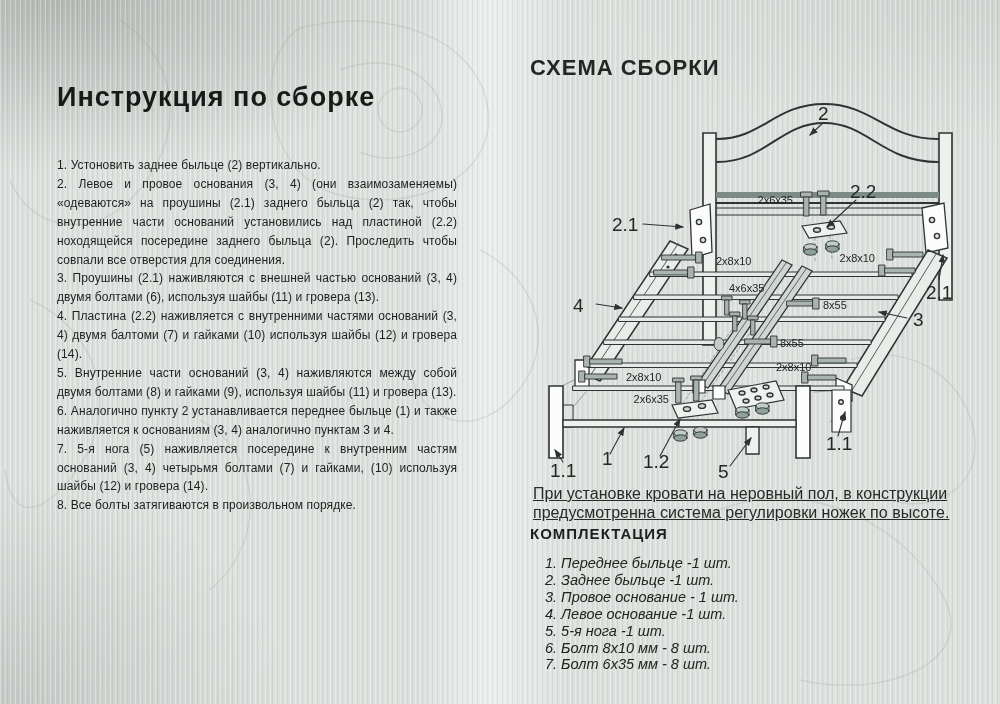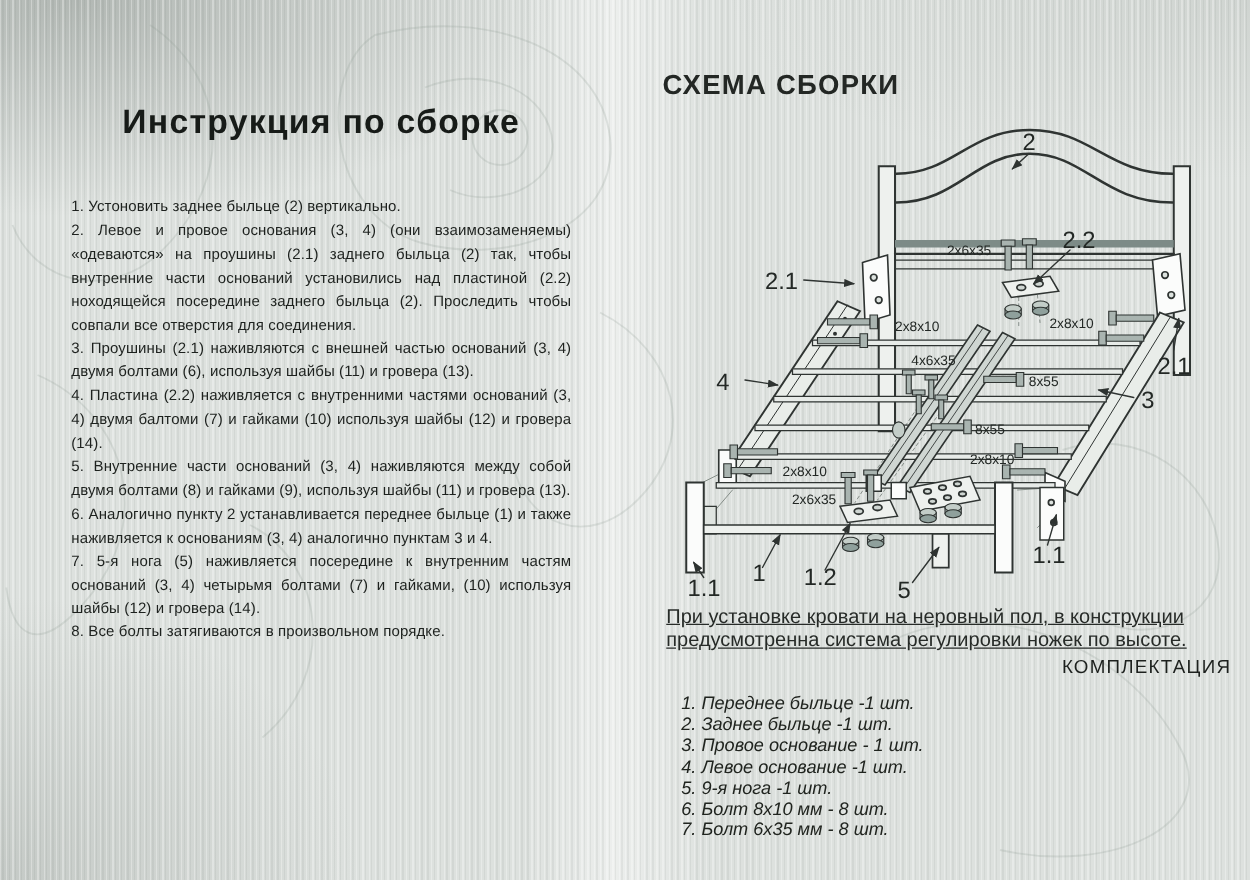--- a/index.html
+++ b/index.html
@@ -7,35 +7,35 @@
   .page{position:relative;width:1000px;height:704px;color:#20241f;
     background-color:#dde1de;
     background-image:
       repeating-linear-gradient(90deg, rgba(255,255,255,0.30) 0px, rgba(255,255,255,0.30) 1px, rgba(0,0,0,0) 1px, rgba(0,0,0,0) 2px, rgba(85,95,90,0.08) 2px, rgba(85,95,90,0.08) 3px, rgba(0,0,0,0) 3px, rgba(0,0,0,0) 5px),
       radial-gradient(ellipse 620px 280px at 6% 0%, rgba(98,107,101,0.35), rgba(98,107,101,0) 62%),
       radial-gradient(ellipse 480px 380px at 0% 100%, rgba(110,119,113,0.22), rgba(110,119,113,0) 60%),
       radial-gradient(ellipse 700px 240px at 100% 0%, rgba(140,148,141,0.16), rgba(140,148,141,0) 60%),
       linear-gradient(90deg, rgba(255,255,255,0) 42%, rgba(255,255,255,0.45) 49%, rgba(255,255,255,0) 57%);
   }
   .watermark{position:absolute;left:0;top:0;pointer-events:none;}
-  .left-col-title{position:absolute;left:57px;top:82px;width:400px;text-align:center;
+  .left-col-title{position:absolute;left:57px;top:82px;width:400px;text-align:left;
     font-size:27px;font-weight:bold;letter-spacing:1px;color:#171b18;}
   .steps{position:absolute;left:57px;top:156px;width:400px;font-size:12px;line-height:18.9px;
     text-align:justify;color:#1d211e;letter-spacing:0.1px;}
   .steps p{margin:0;}
   .diagram-title{position:absolute;left:530px;top:55px;width:470px;text-align:left;
     font-size:22px;font-weight:600;letter-spacing:1px;color:#23272400;color:#232724;}
   .bed-svg{position:absolute;left:530px;top:50px;}
   .bed-svg text{font-family:"Liberation Sans",sans-serif;fill:#23282549;fill:#232825;}
   .callout{font-size:19px;}
   .dim{font-size:11px;}
   .note{position:absolute;left:533px;top:484px;width:465px;margin:0;font-size:16px;
     line-height:19px;color:#272b28;text-decoration:underline;}
-  .parts-title{position:absolute;left:530px;top:525px;width:455px;text-align:right;
-    font-size:15px;font-weight:normal;letter-spacing:1px;color:#1d211e;}
+  .parts-title{position:absolute;left:530px;top:525px;width:455px;text-align:left;
+    font-size:15px;font-weight:bold;letter-spacing:1px;color:#1d211e;}
   .parts-col{position:absolute;top:555px;font-size:14.5px;line-height:16.9px;color:#20241f;}
   .parts-col.pl{left:545px;width:240px;font-style:italic;}
   .parts-col.pr{left:788px;width:210px;}
   .parts-col div{white-space:nowrap;}
   svg *{vector-effect:non-scaling-stroke;}
 </style>
 </head>
 <body>
 
 <div class="page">
@@ -300,18 +300,18 @@
   </svg>
 
   <p class="note">При установке кровати на неровный пол, в конструкции предусмотренна система регулировки ножек по высоте.</p>
 
   <div class="parts-title">КОМПЛЕКТАЦИЯ</div>
   <div class="parts-col pl">
     <div>1. Переднее быльце -1 шт.</div>
     <div>2. Заднее быльце -1 шт.</div>
     <div>3. Провое основание - 1 шт.</div>
     <div>4. Левое основание -1 шт.</div>
-    <div>5. 9-я нога -1 шт.</div>
+    <div>5. 5-я нога -1 шт.</div>
     <div>6. Болт 8х10 мм - 8 шт.</div>
     <div>7. Болт 6х35 мм - 8 шт.</div>
   </div>
 
 </div>
 
 </body></html>

